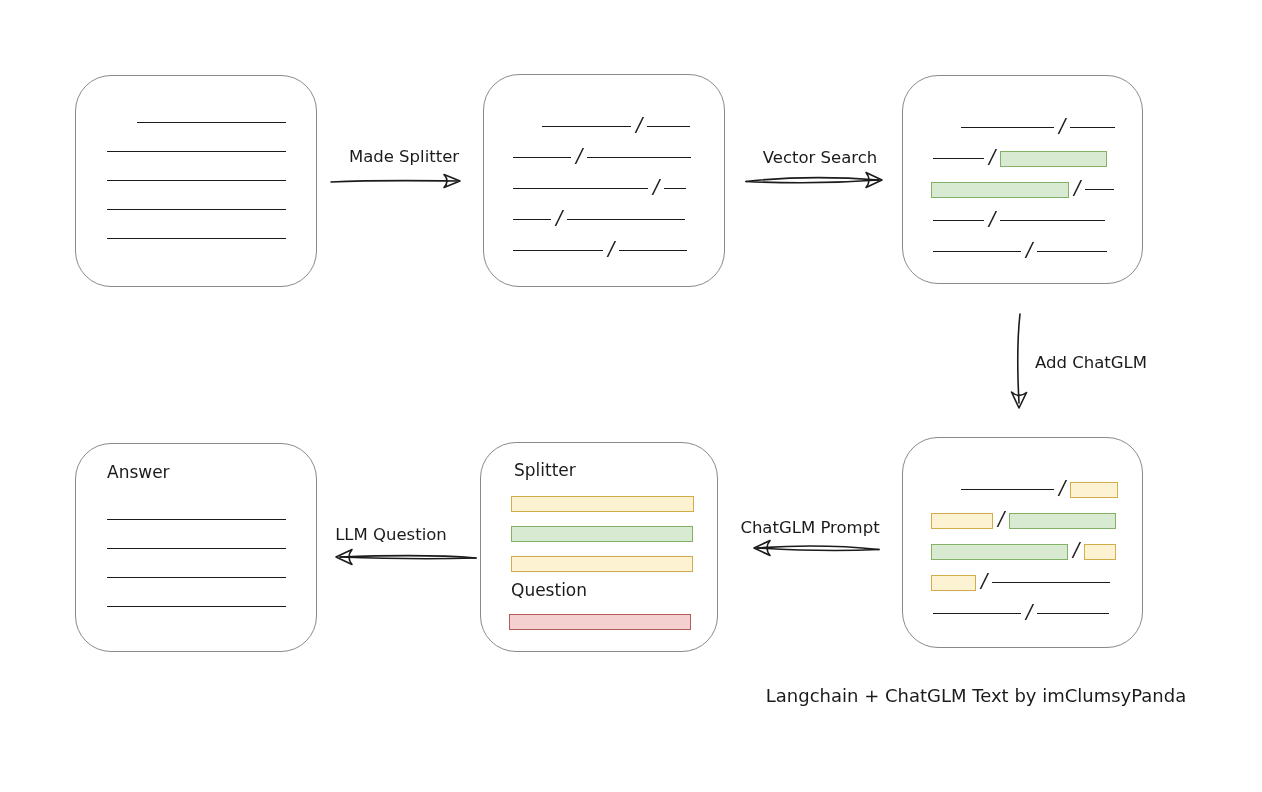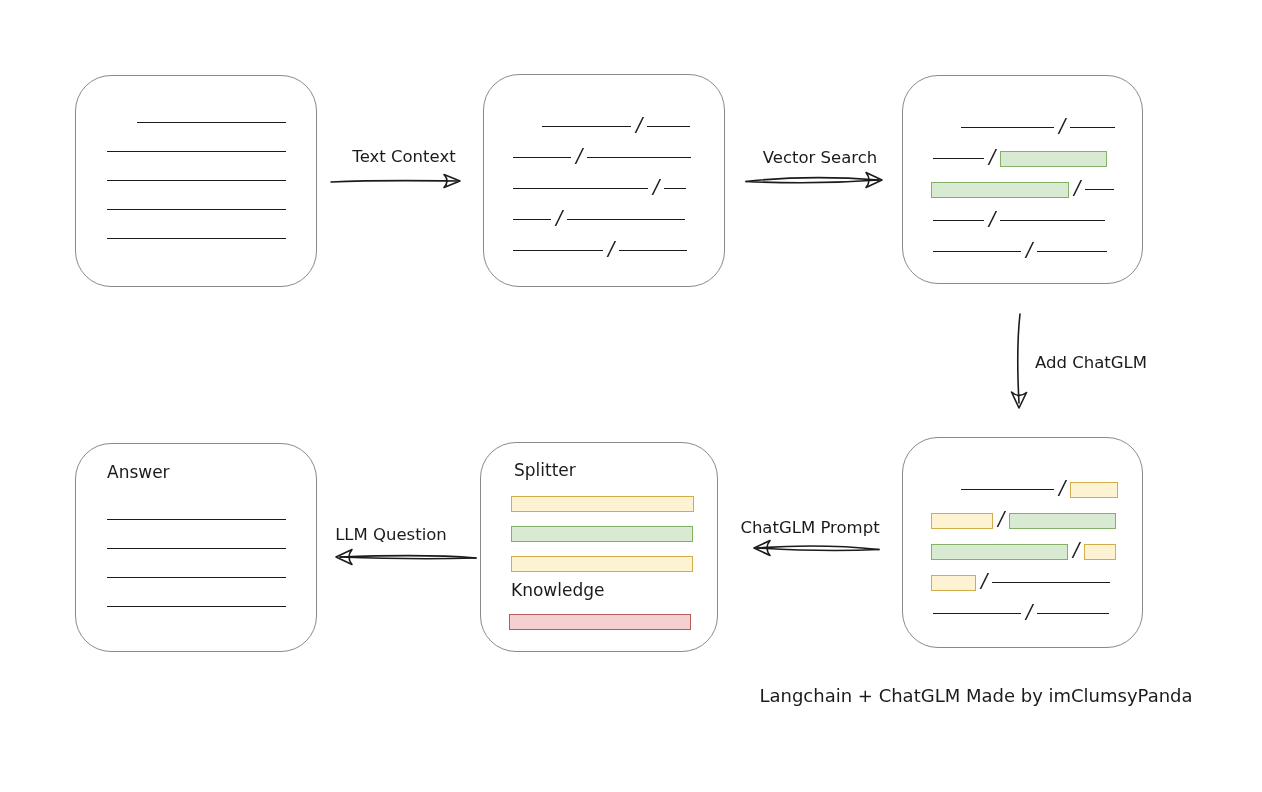--- a/index.html
+++ b/index.html
@@ -182,21 +182,21 @@
       </div>
   </div>
 
   <div class="node" style="left:480px;top:442px;width:238px;height:210px;">
     <div class="node-label" style="left:33px;top:17px;">Splitter</div>
     <div class="bars" style="left:30px;top:53px;">
         <div class="bar yellow" style="width: 183px;"></div>
         <div class="bar green" style="width: 182px;"></div>
         <div class="bar yellow" style="width: 182px;"></div>
       </div>
-    <div class="node-label" style="left:30px;top:137px;">Knowledge</div>
+    <div class="node-label" style="left:30px;top:137px;">Question</div>
     <div class="bars" style="left:28px;top:171px;">
         <div class="bar red" style="width: 182px;"></div>
       </div>
   </div>
 
   <div class="node" style="left:75px;top:443px;width:242px;height:209px;">
     <div class="node-label" style="left:31px;top:18px;">Answer</div>
     <div class="rows h29" style="top:61px;">
         <div class="row" style="margin-left: 31px;">
           <div class="seg line" style="width: 179px;"></div>
@@ -206,21 +206,21 @@
         </div>
         <div class="row" style="margin-left: 31px;">
           <div class="seg line" style="width: 179px;"></div>
         </div>
         <div class="row" style="margin-left: 31px;">
           <div class="seg line" style="width: 179px;"></div>
         </div>
       </div>
   </div>
 
-  <div class="arrow-label" style="left:336px;top:147px;width:136px;">Text Context</div>
+  <div class="arrow-label" style="left:336px;top:147px;width:136px;">Made Splitter</div>
   <div class="arrow-label" style="left:748px;top:148px;width:144px;">Vector Search</div>
   <div class="arrow-label" style="left:1035px;top:353px;text-align:left;">Add ChatGLM</div>
   <div class="arrow-label" style="left:736px;top:518px;width:148px;">ChatGLM Prompt</div>
   <div class="arrow-label" style="left:323px;top:525px;width:136px;">LLM Question</div>
 
-  <div class="footer-text">Langchain + ChatGLM Made by imClumsyPanda</div>
+  <div class="footer-text">Langchain + ChatGLM Text by imClumsyPanda</div>
 
 </div>
 
 </body></html>

